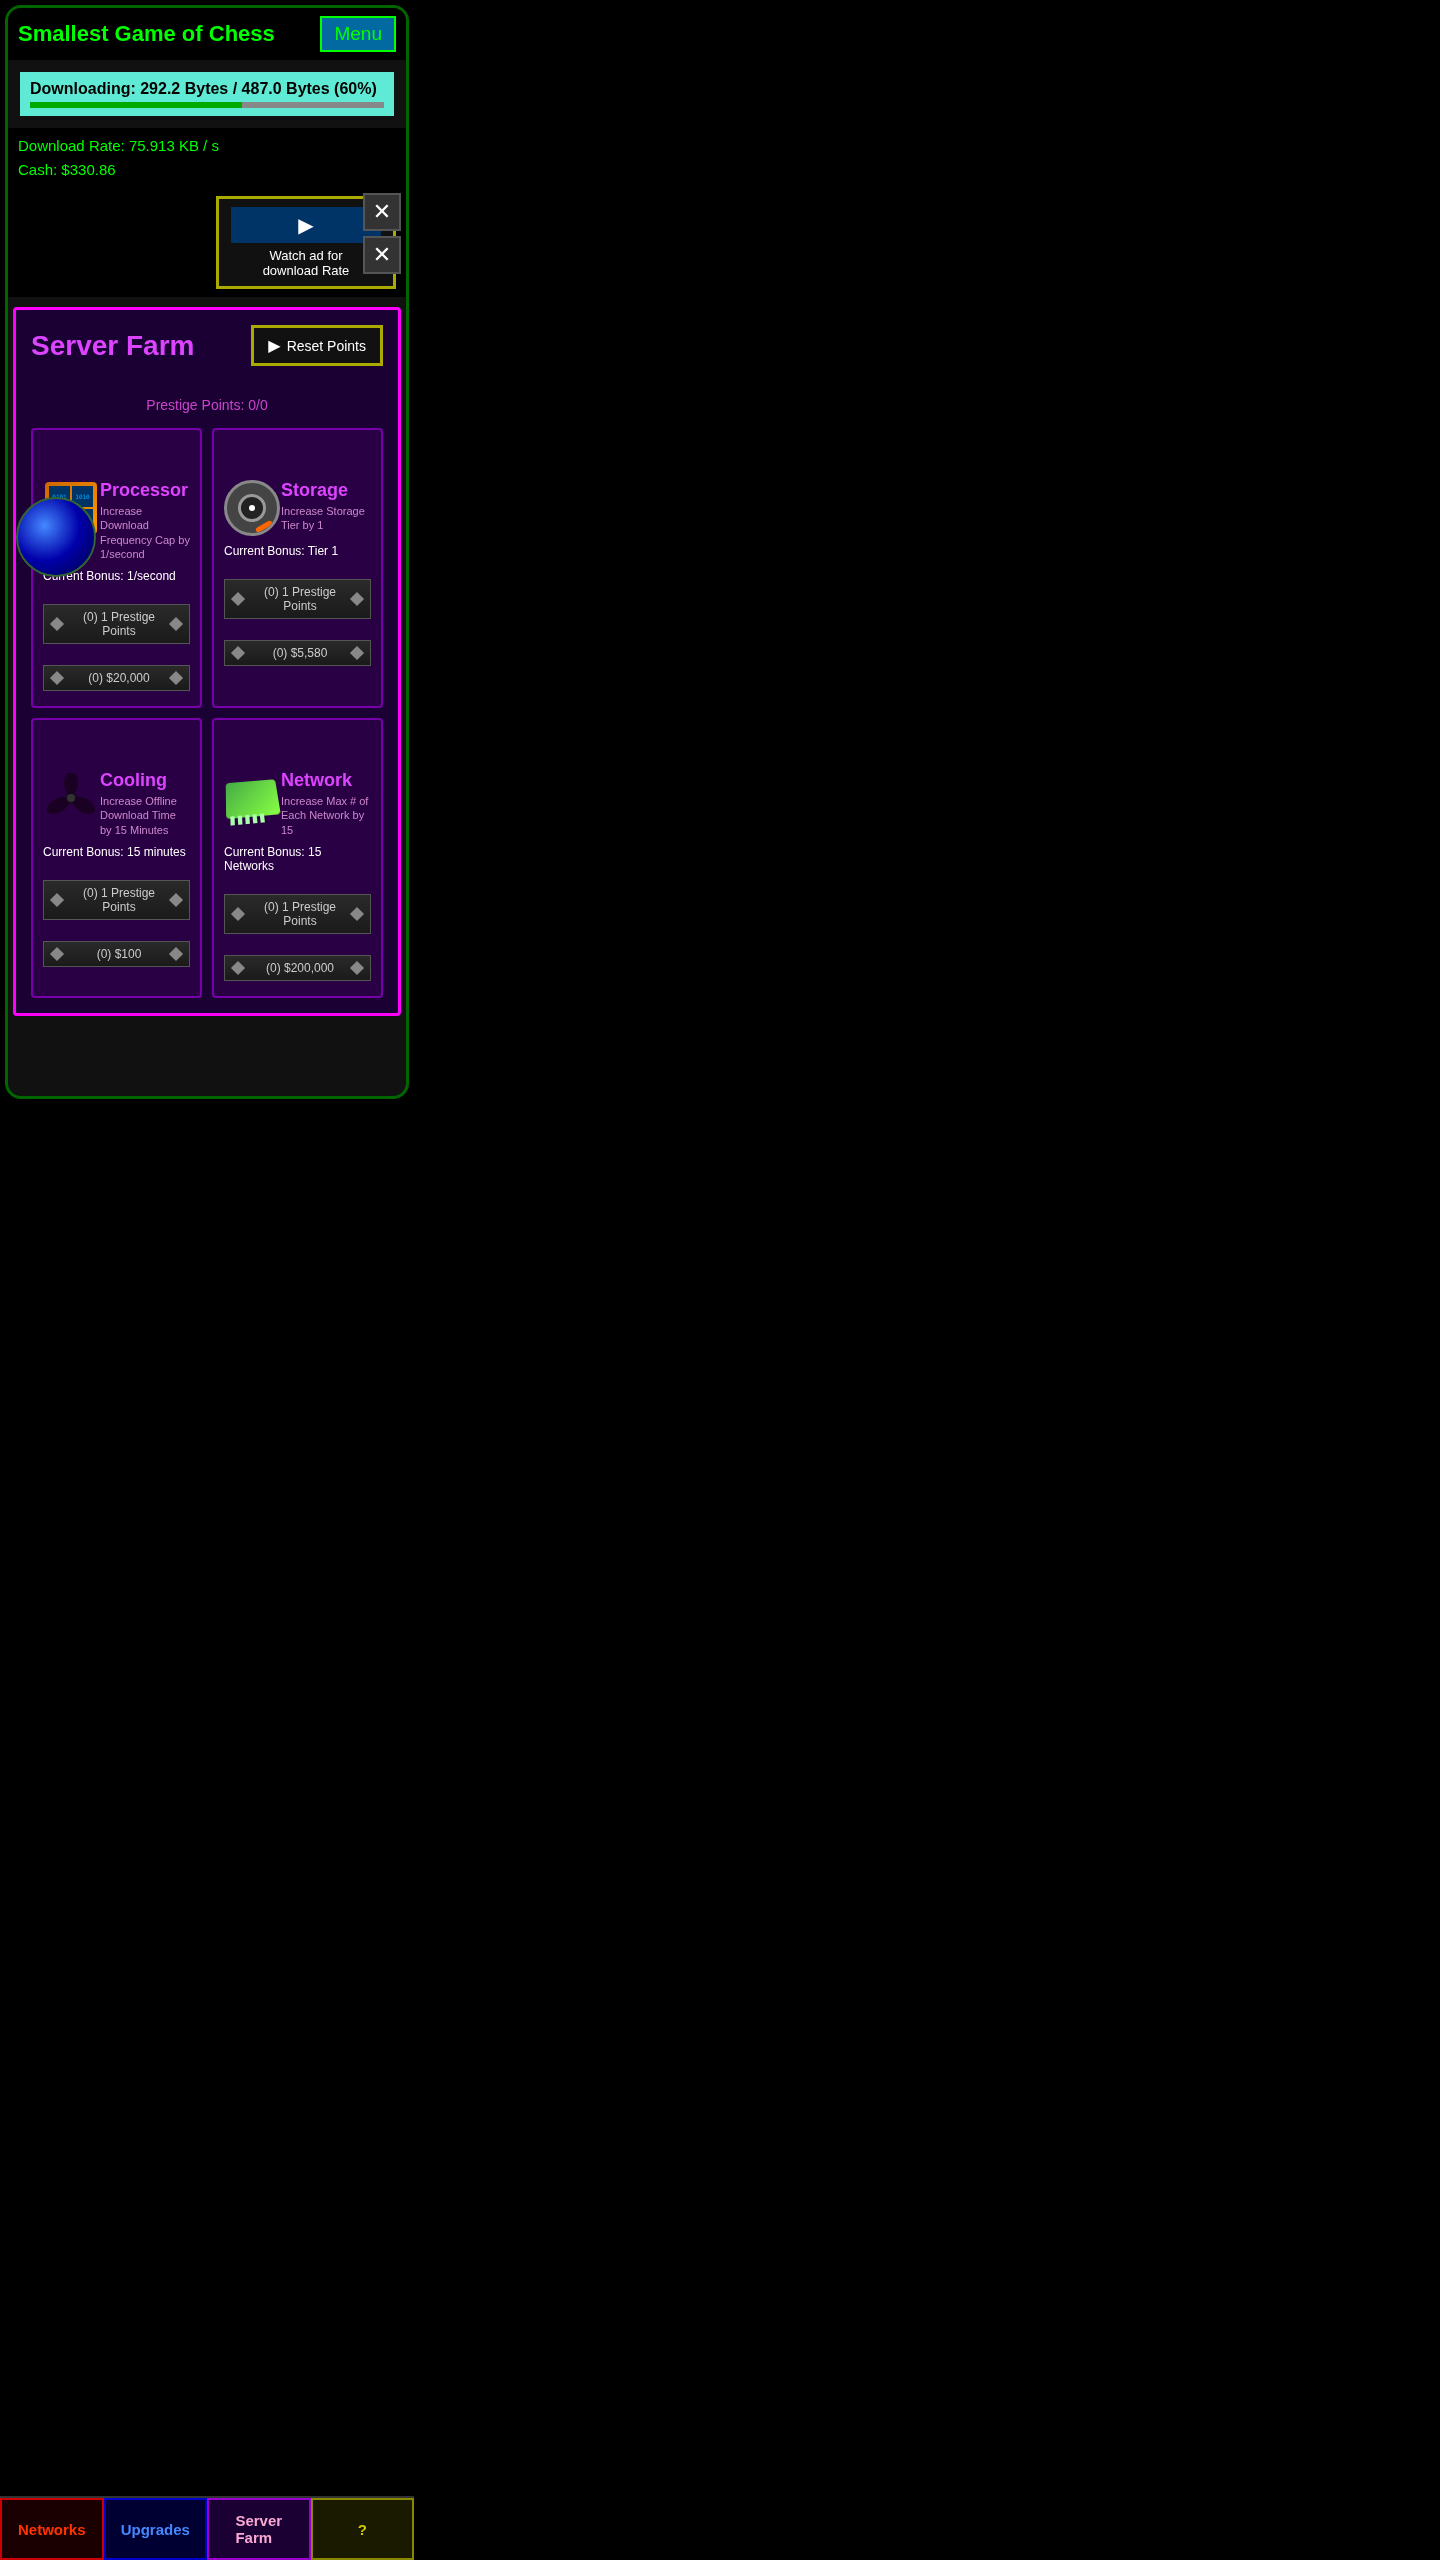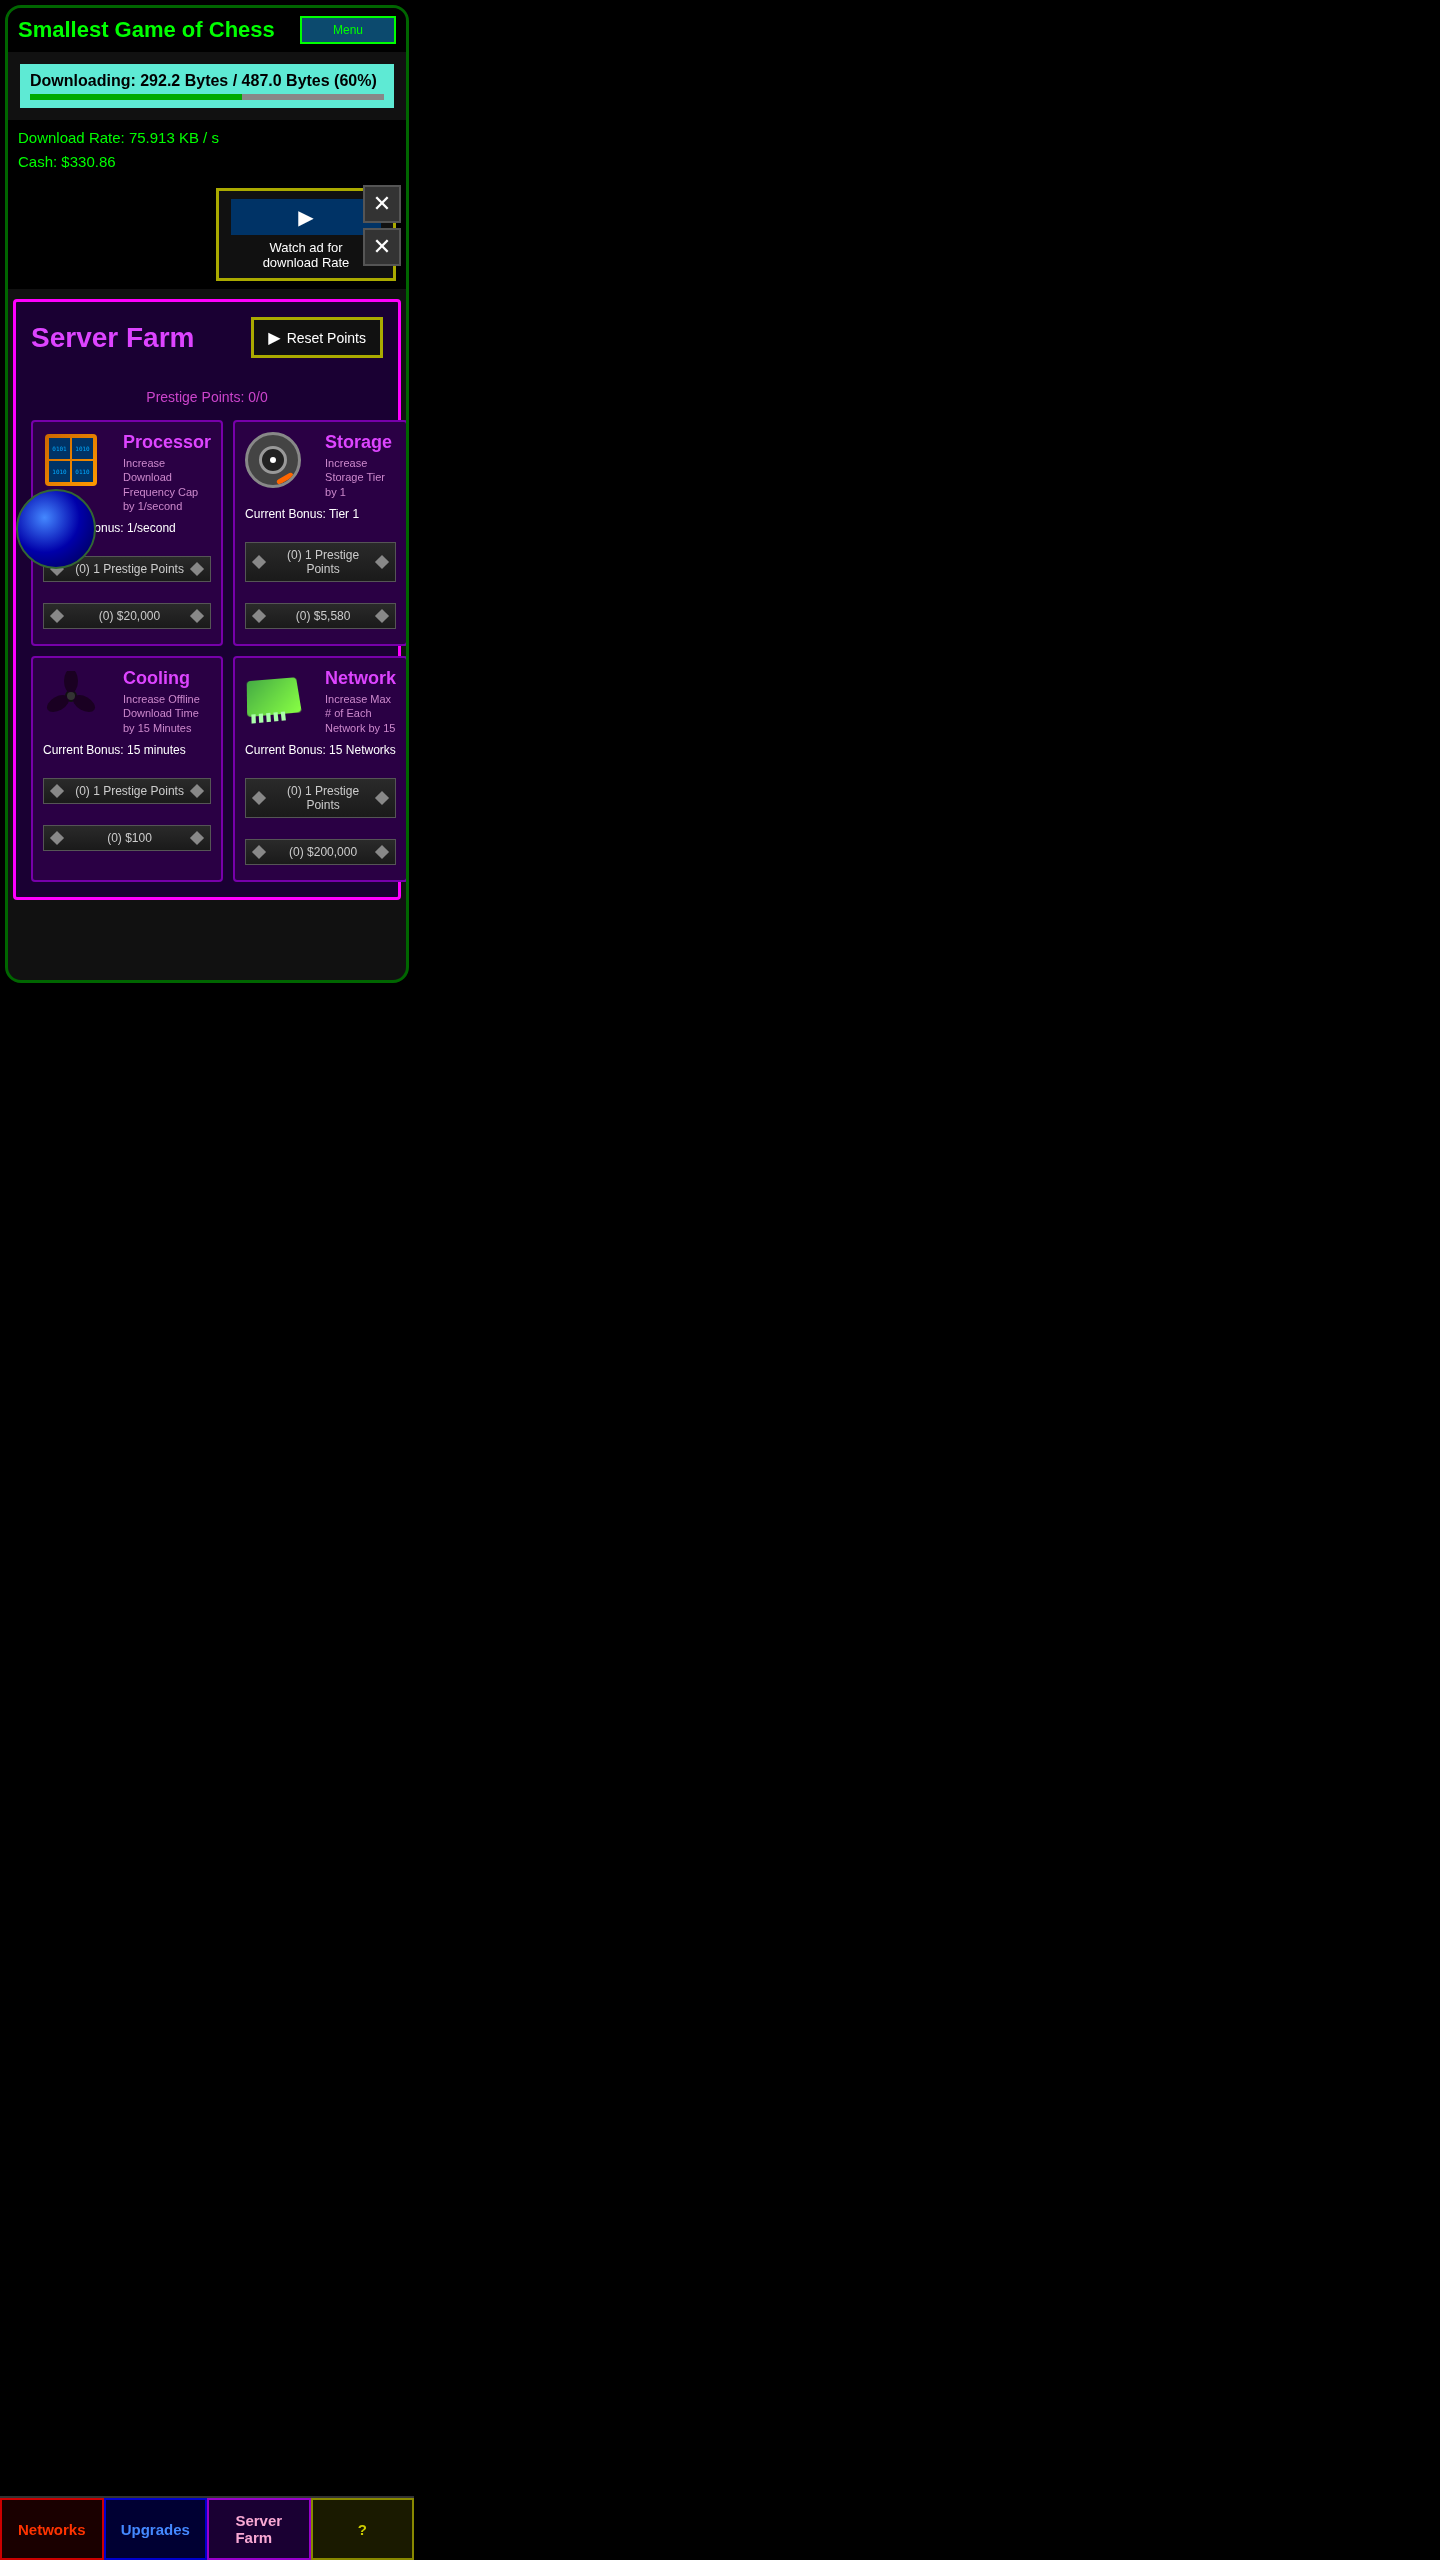--- a/index.html
+++ b/index.html
@@ -22,25 +22,25 @@
       background: #000;
     }
 
     .app-title {
       color: #00ff00;
       font-size: 22px;
       font-weight: bold;
     }
 
     .menu-btn {
-      background: #0c4a6e;
+      background: #0369a1;
       color: #00ff00;
       border: 2px solid #00ff00;
-      padding: 5px 31px;
-      font-size: 12px;
+      padding: 5px 12px;
+      font-size: 19px;
       cursor: pointer;
     }
 
     
     .download-bar {
       background: #5eead4;
       padding: 8px 10px;
       margin: 12px;
     }
 
@@ -224,22 +224,23 @@
     .upgrade-card {
       background: #2a0044;
       border: 2px solid #7700aa;
       border-radius: 4px;
       padding: 10px;
     }
 
     .card-top {
       display: flex;
       align-items: flex-start;
-      gap: 24px;
+      gap: 1px;
       margin-bottom: 8px;
+      margin-top: 40px;
     }
 
     .card-icon {
       flex-shrink: 0;
       width: 56px;
       height: 56px;
       display: flex;
       align-items: center;
       justify-content: center;
     }

